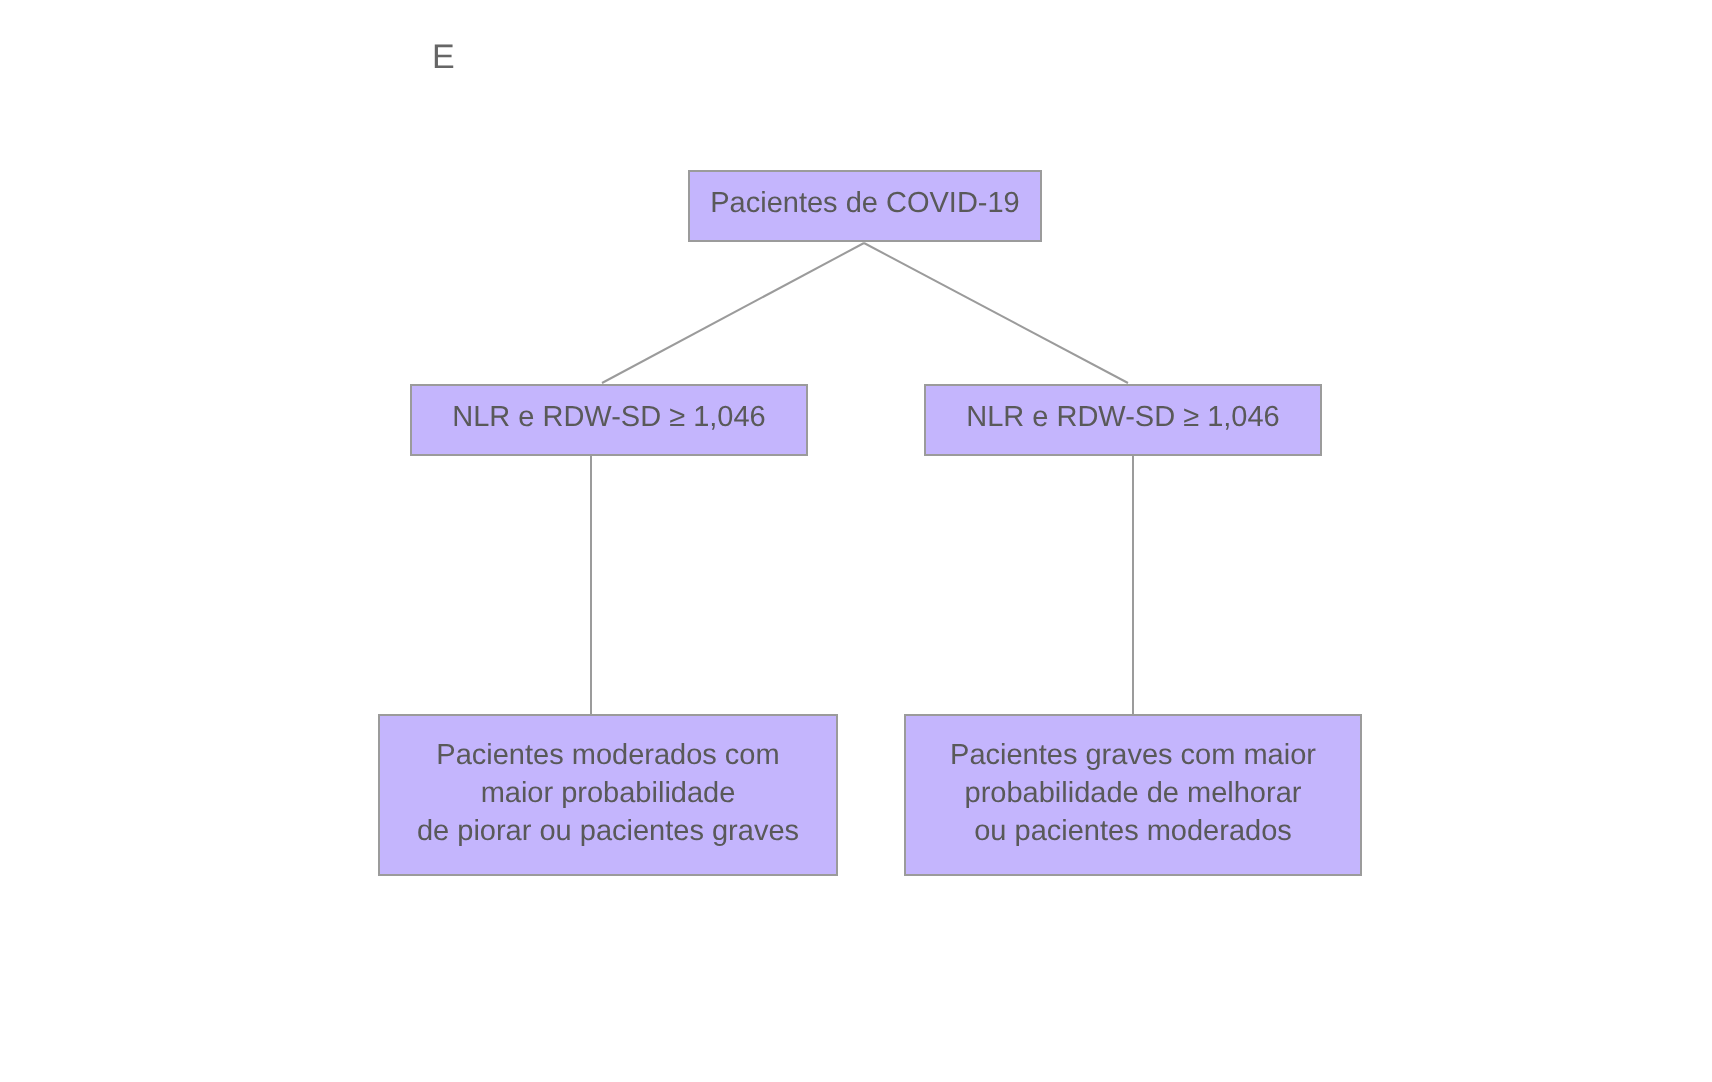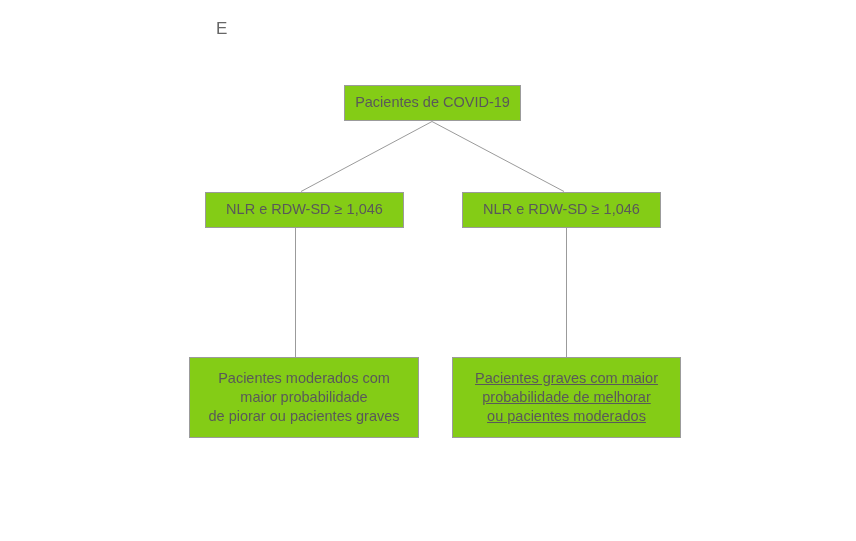--- a/index.html
+++ b/index.html
@@ -41,21 +41,21 @@
     top: 0;
     width: 856px;
     height: 541px;
     pointer-events: none;
   }
 
   .node {
     position: absolute;
     box-sizing: border-box;
     border: 1px solid #9b9b9b;
-    background: #84cc16;
+    background: #c4b5fd;
     display: flex;
     align-items: center;
     justify-content: center;
     text-align: center;
     color: #595959;
     font-size: 14.5px;
     line-height: 1.32;
     padding: 2px 6px;
   }
 
@@ -90,21 +90,20 @@
     top: 357px;
     width: 230px;
     height: 81px;
   }
 
   #node-outcome-right {
     left: 452px;
     top: 357px;
     width: 229px;
     height: 81px;
-    text-decoration: underline;
   }
 
   .caption {
     position: absolute;
     left: 60px;
     top: 497px;
     width: 760px;
     font-size: 14.5px;
     color: #636363;
     line-height: 1.4;

